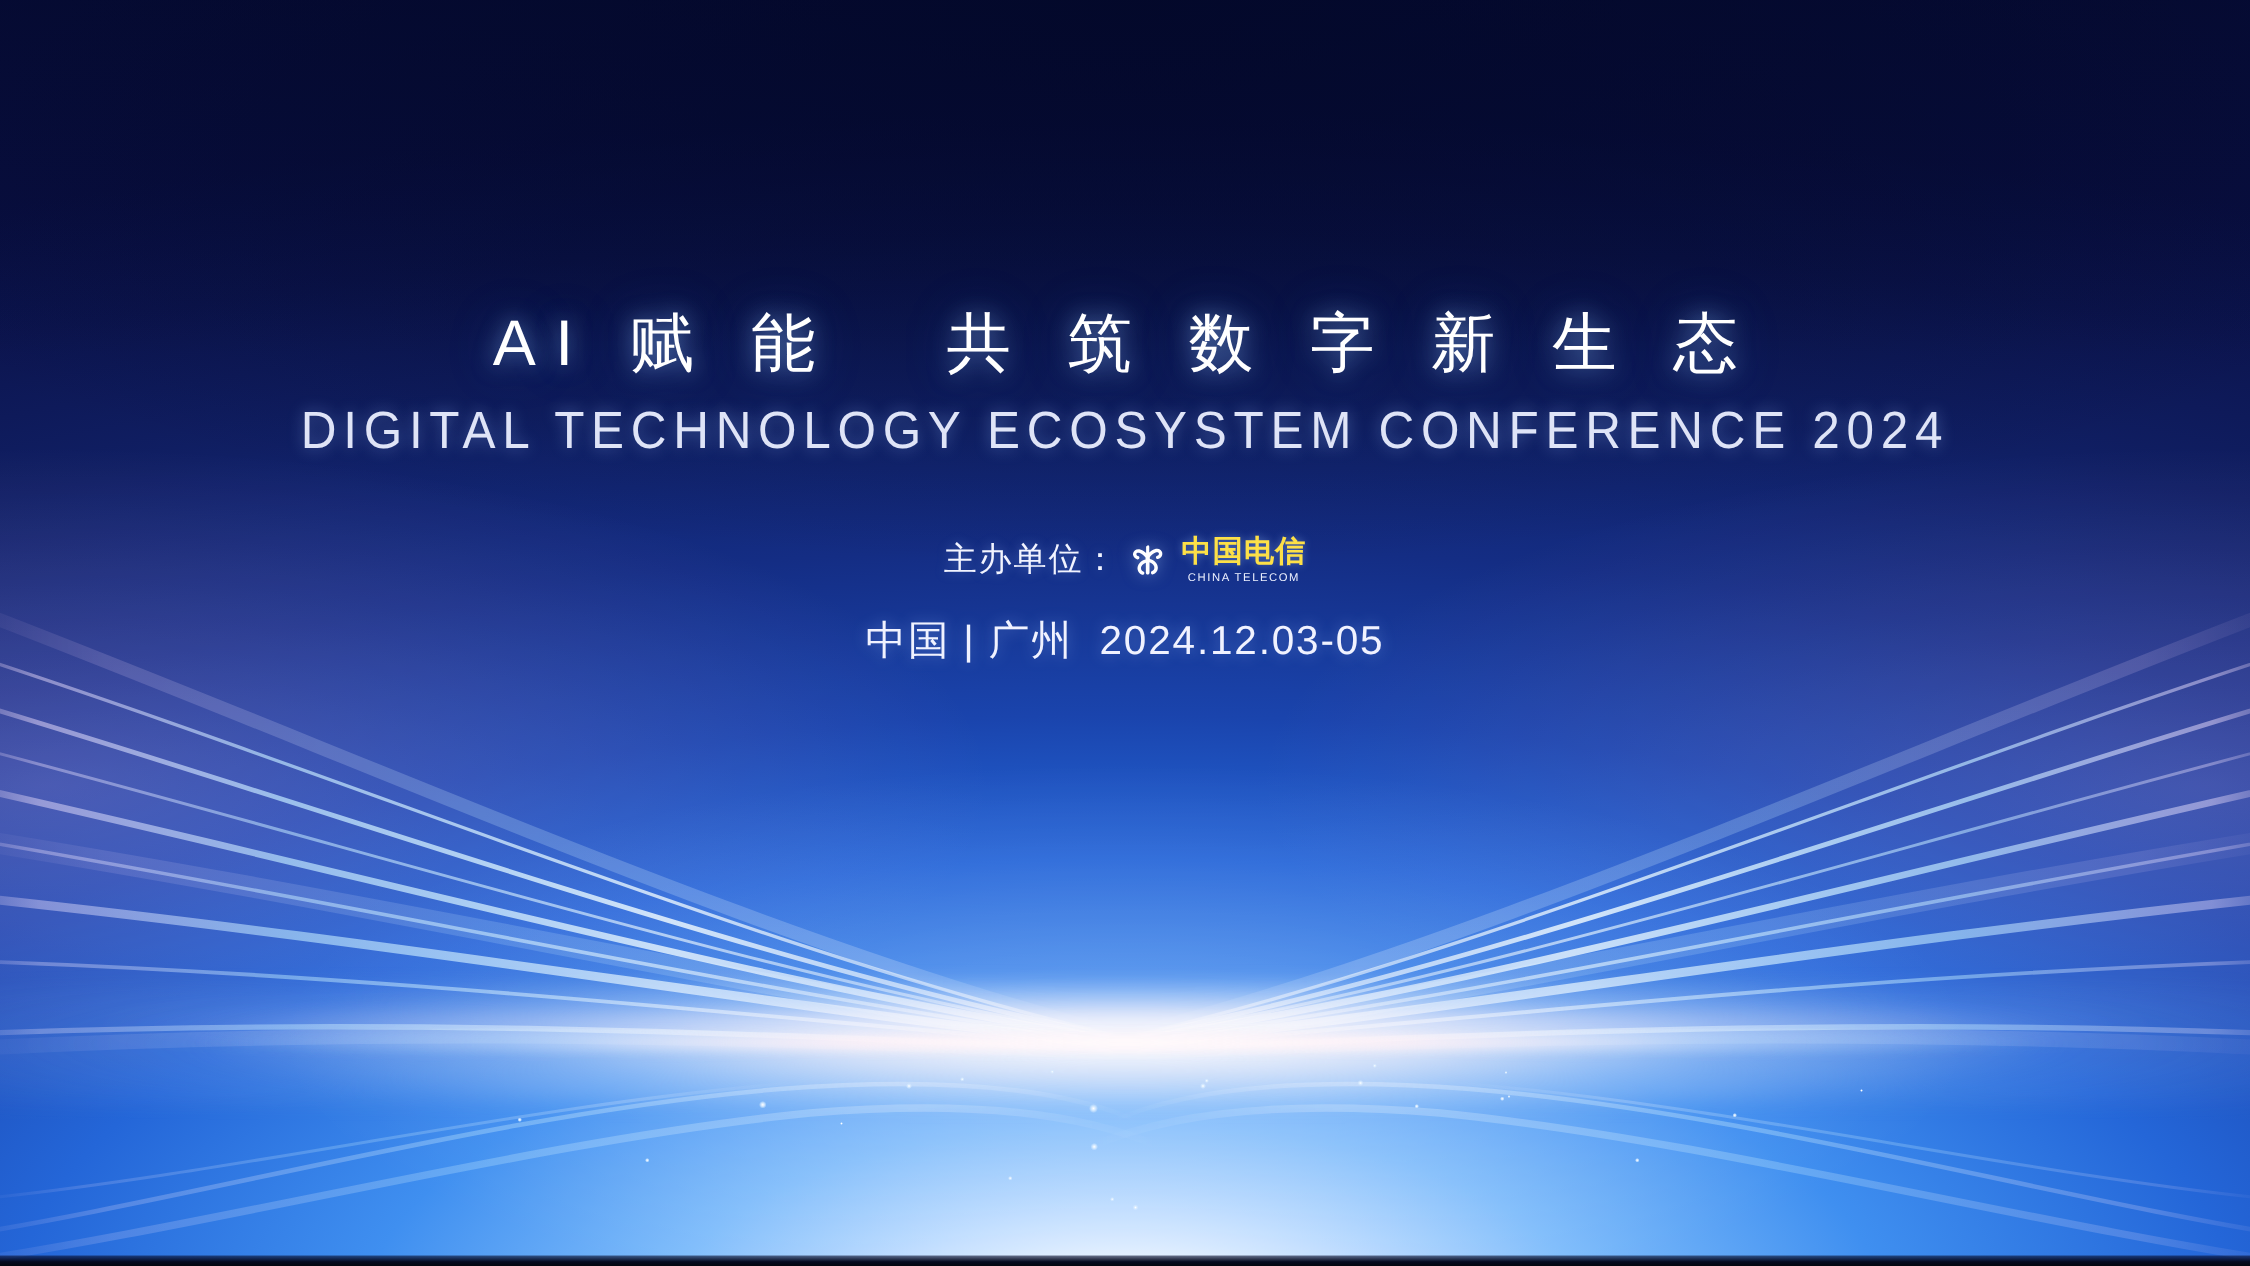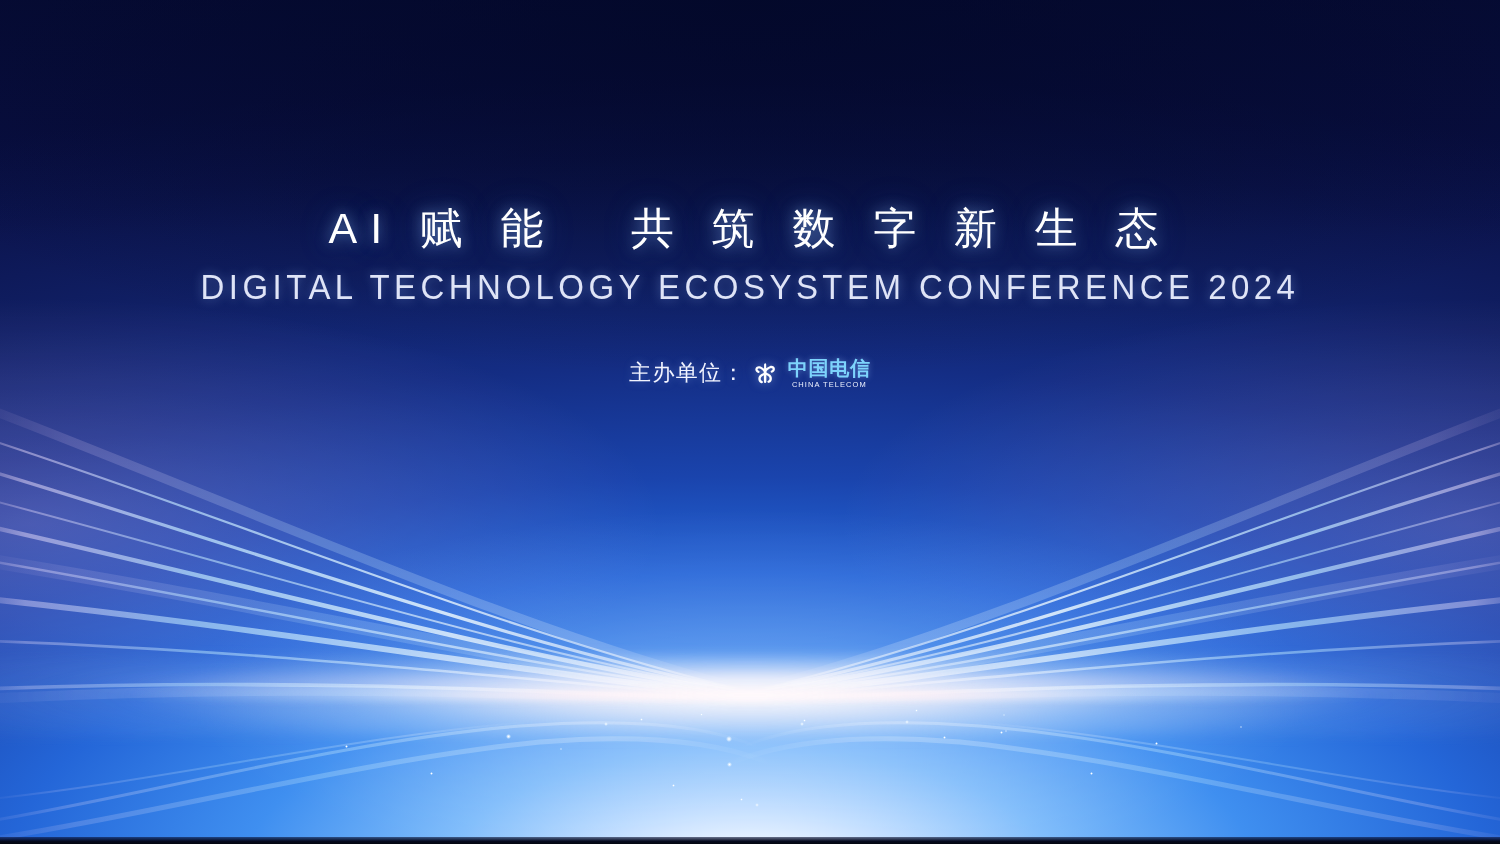--- a/index.html
+++ b/index.html
@@ -126,21 +126,21 @@
   .host-label{
     font-size:22px; font-weight:500; letter-spacing:.06em; color:#f2f4ff;
     text-shadow:0 0 8px rgba(150,190,255,.40);
     text-align:right;
   }
 
   .logo{ display:flex; align-items:center; gap:9px; }
   .logo-mark{ width:27px; height:27px; display:block; filter:drop-shadow(0 0 5px rgba(170,205,255,.55)); }
   .logo-text{ display:flex; flex-direction:column; align-items:center; line-height:1; }
   .logo-cn{
-    font-size:20px; font-weight:700; letter-spacing:.04em; color:#7dd3fc;
+    font-size:20px; font-weight:700; letter-spacing:.04em; color:#fde047;
     text-shadow:0 0 6px rgba(160,200,255,.45);
   }
   .logo-en{
     font-size:7.5px; font-weight:400; letter-spacing:.14em; color:#eef2ff;
     margin-top:3px;
   }
 
   .venue{
     margin-top:20px;
     font-size:27px; font-weight:400; letter-spacing:.045em; color:#f0f2ff;
@@ -290,15 +290,16 @@
             <path d="M31.5 8.5c-1.6 0-2.9 1.3-2.9 2.9v9.1c-2.6-2.4-5.3-4.2-8.3-5.2-3.6-1.2-7.1-.9-9.6 1.1-2.6 2.1-3.4 5.5-2.3 8.6 1 2.9 3.4 5 6.4 5.7 1.5.3 2.9-.6 3.2-2.1.3-1.5-.6-2.9-2.1-3.2-1.2-.3-2.1-1.1-2.5-2.2-.3-1-.1-1.9.6-2.5 1-.8 2.7-.9 4.6-.3 3.3 1.1 6.4 3.8 9.1 7.2v3.1c-3.8 1-7 2.9-9.3 5.5-2.7 3-3.9 6.8-3.2 10.5.7 3.9 3.4 7 7.1 8.2 1.5.5 3-.3 3.5-1.8.5-1.5-.3-3-1.8-3.5-1.8-.6-3-2-3.3-3.9-.4-2.1.3-4.3 1.9-6.1 1.4-1.6 3.3-2.8 5.6-3.6v15.6c0 1.6 1.3 2.9 2.9 2.9s2.9-1.3 2.9-2.9V35.3c2.3.8 4.2 2 5.6 3.6 1.6 1.8 2.3 4 1.9 6.1-.3 1.9-1.5 3.3-3.3 3.9-1.5.5-2.3 2-1.8 3.5.5 1.5 2 2.3 3.5 1.8 3.7-1.2 6.4-4.3 7.1-8.2.7-3.7-.5-7.5-3.2-10.5-2.3-2.6-5.5-4.5-9.3-5.5v-3.1c2.7-3.4 5.8-6.1 9.1-7.2 1.9-.6 3.6-.5 4.6.3.7.6.9 1.5.6 2.5-.4 1.1-1.3 1.9-2.5 2.2-1.5.3-2.4 1.7-2.1 3.2.3 1.5 1.7 2.4 3.2 2.1 3-.7 5.4-2.8 6.4-5.7 1.1-3.1.3-6.5-2.3-8.6-2.5-2-6-2.3-9.6-1.1-3 1-5.7 2.8-8.3 5.2v-9.1c0-1.6-1.3-2.9-2.9-2.9z"></path>
           </g>
         </svg>
         <span class="logo-text">
           <span class="logo-cn">中国电信</span>
           <span class="logo-en">CHINA TELECOM</span>
         </span>
       </span>
     </div>
 
+    <div class="venue">中国 | 广州  2024.12.03-05</div>
 
   </div>
 </div>
 
 </body></html>

